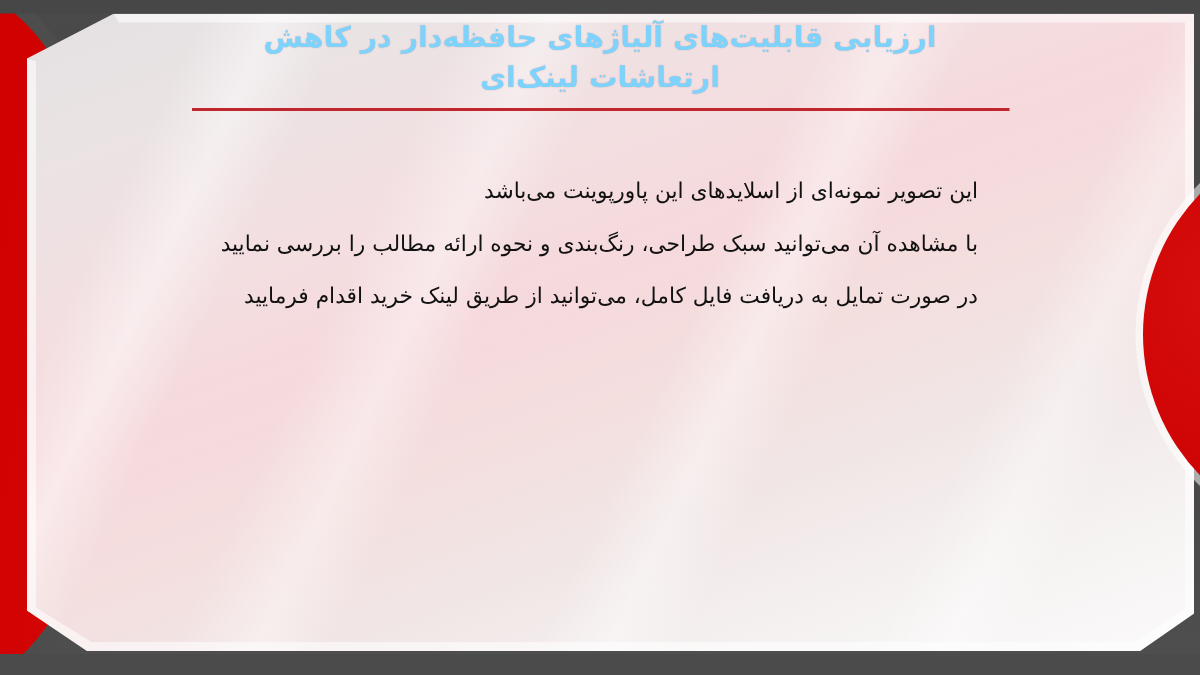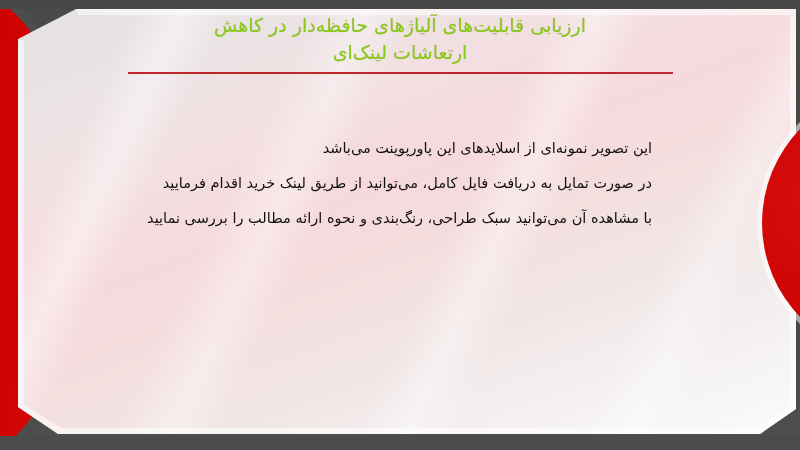--- a/index.html
+++ b/index.html
@@ -140,23 +140,23 @@
   .title-block {
     position: absolute;
     left: 60px;
     top: 12px;
     width: 680px;
     z-index: 9;
     text-align: center;
   }
   .slide-title {
     margin: 0;
-    color: #84cc16;
+    color: #7dd3fc;
     font-size: 19px;
-    font-weight: normal;
+    font-weight: bold;
     line-height: 1.42;
     letter-spacing: 0;
     direction: rtl;
     text-shadow: 0 0 1px rgba(176,11,11,0.25);
   }
   .title-rule {
     margin: 6px auto 0 auto;
     width: 545px;
     height: 2px;
     background: #c0272d;
@@ -164,21 +164,20 @@
 
   
   .body-block {
     position: absolute;
     right: 148px;
     top: 118px;
     width: 620px;
     z-index: 9;
     direction: rtl;
     text-align: right;
-    margin-top: 20px;
   }
   .body-line {
     margin: 0 0 13px 0;
     color: #111111;
     font-size: 14.5px;
     line-height: 1.5;
     white-space: nowrap;
   }
   .body-line:last-child { margin-bottom: 0; }
 
@@ -224,19 +223,19 @@
   <div class="title-block">
     <h1 class="slide-title">
       <span>ارزیابی قابلیت‌های آلیاژهای حافظه‌دار در کاهش</span><br>
       <span>ارتعاشات لینک‌ای</span>
     </h1>
     <div class="title-rule"></div>
   </div>
 
   <div class="body-block">
     <p class="body-line">این تصویر نمونه‌ای از اسلایدهای این پاورپوینت می‌باشد</p>
+    <p class="body-line">با مشاهده آن می‌توانید سبک طراحی، رنگ‌بندی و نحوه ارائه مطالب را بررسی نمایید</p>
     <p class="body-line">در صورت تمایل به دریافت فایل کامل، می‌توانید از طریق لینک خرید اقدام فرمایید</p>
-    <p class="body-line">با مشاهده آن می‌توانید سبک طراحی، رنگ‌بندی و نحوه ارائه مطالب را بررسی نمایید</p>
   </div>
 
   <div class="bottom-band"></div>
 
 </div>
 
 </body></html>

